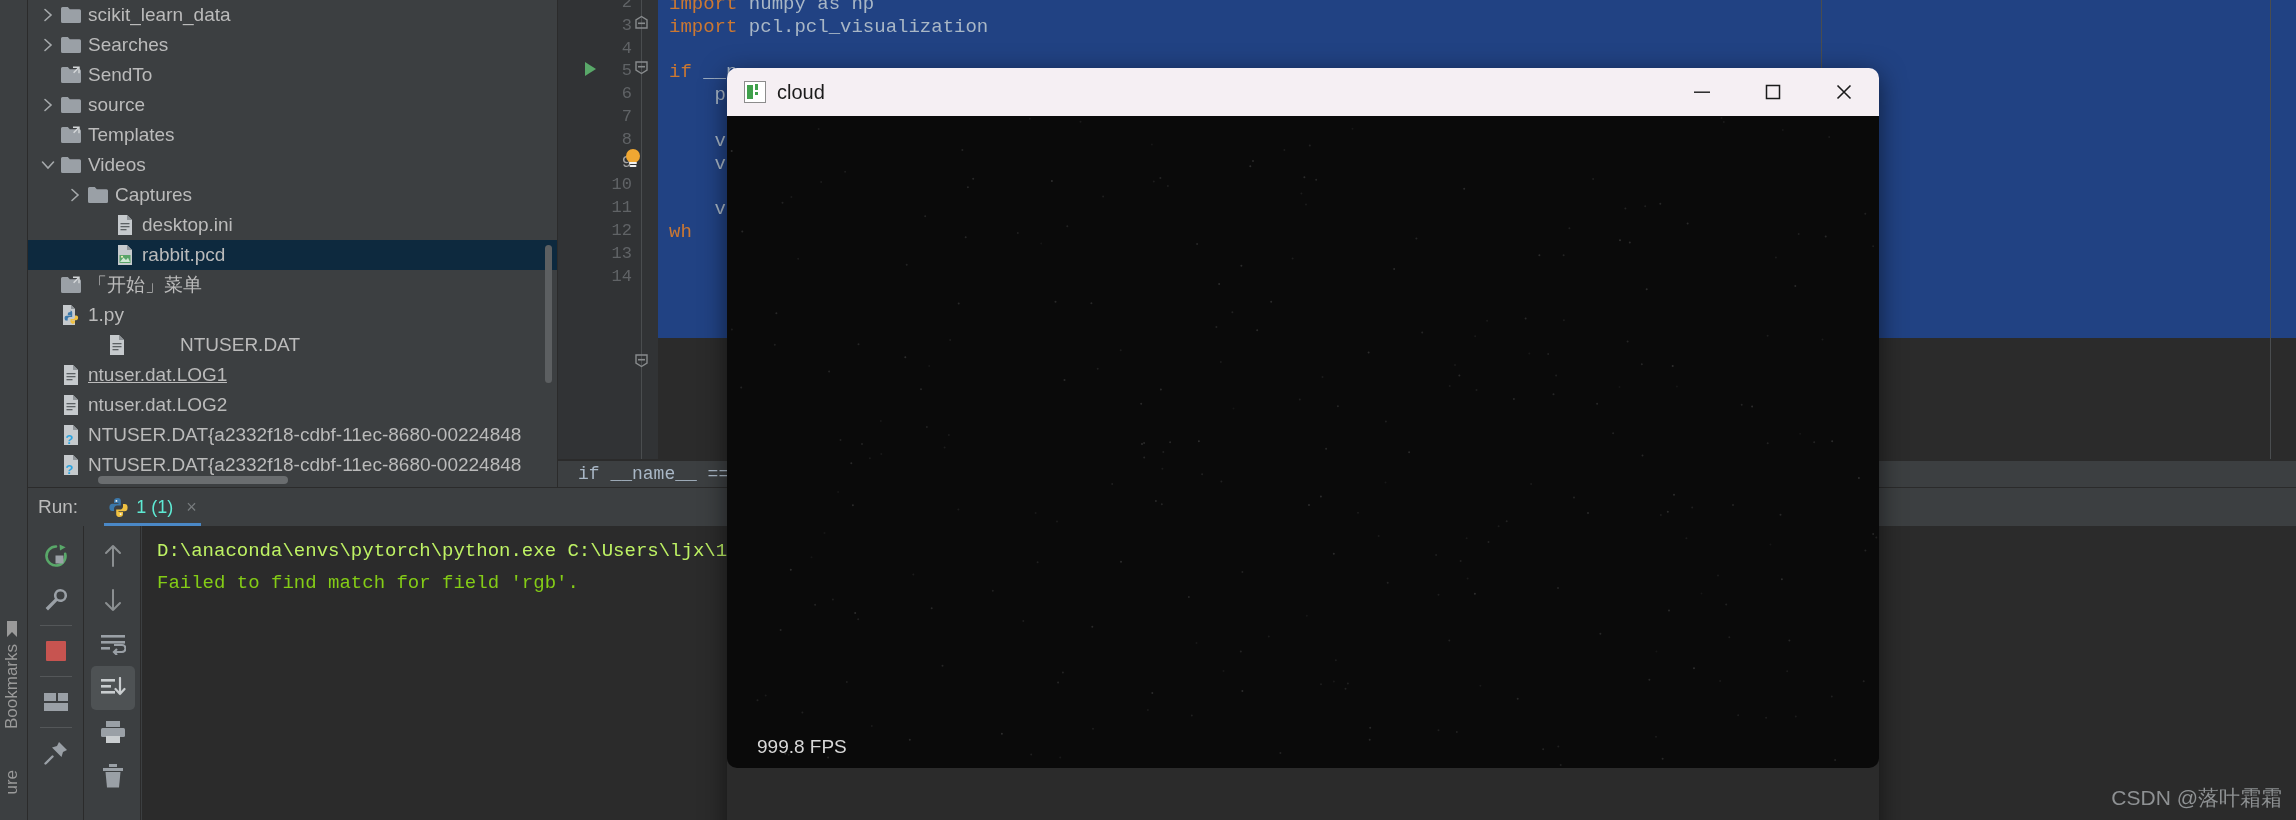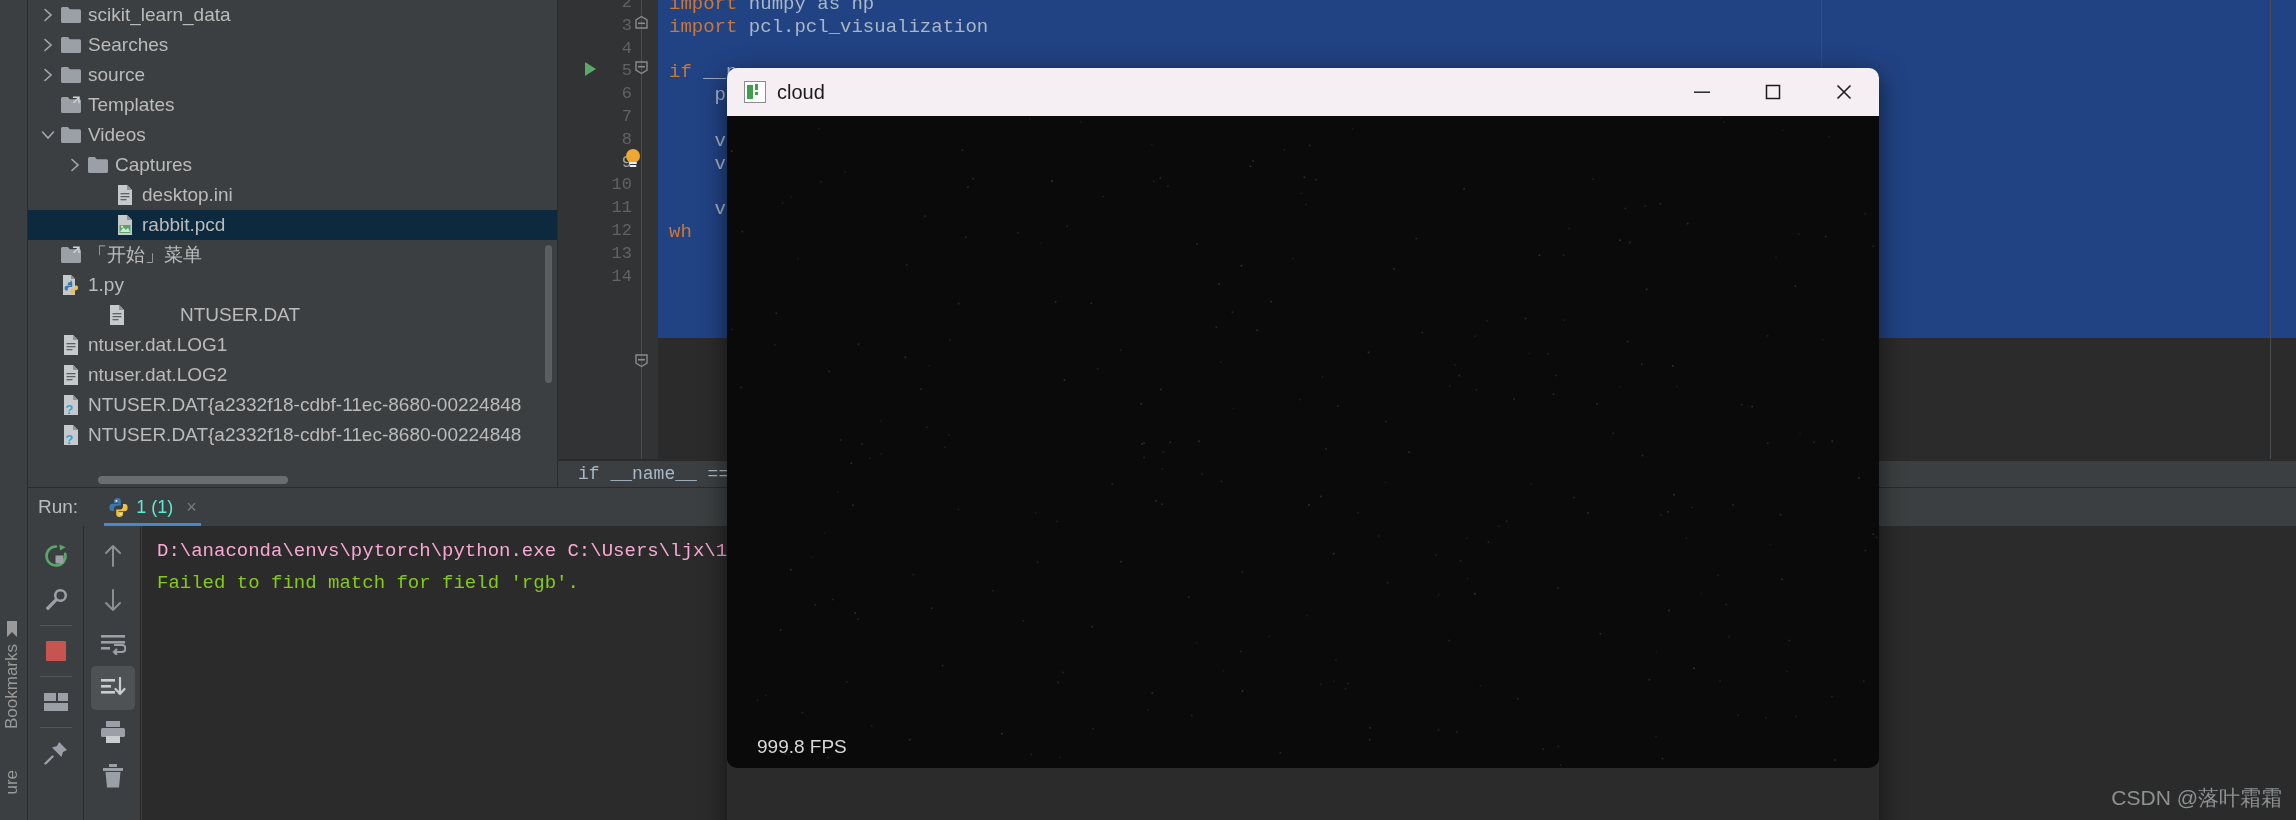--- a/index.html
+++ b/index.html
@@ -169,21 +169,21 @@
   .tb-btn.active { background: #4e5254; border-radius: 5px; }
   .tb-sep { width: 32px; height: 1px; background: #545759; margin: 3px 0; }
 
   .console {
     position: absolute; left: 114px; top: 38px; right: 0; bottom: 0;
     background: #2b2b2b; overflow: hidden;
   }
   .console-line {
     position: absolute; left: 15px; white-space: pre;
     font-family: "Liberation Mono", monospace; font-size: 19px;
-    color: #f9a8d4;
+    color: #bef264;
   }
   .console-line.err { color: #84cc16; }
 
   
   .vlabel {
     position: absolute; left: 2px;
     writing-mode: vertical-rl; transform: rotate(180deg);
     color: #9a9a9a; font-size: 17px; white-space: nowrap;
     display: flex; align-items: center; gap: 6px;
   }
@@ -273,20 +273,31 @@
             </svg>
           </span>
           <span class="icon">
             <svg class="ic" width="22" height="18" viewBox="0 0 22 18">
               <path d="M1 2.5A1.5 1.5 0 0 1 2.5 1h5.3l2 2.2h9.7A1.5 1.5 0 0 1 21 4.7V15.5A1.5 1.5 0 0 1 19.5 17h-17A1.5 1.5 0 0 1 1 15.5Z" fill="#9aa0a6"></path>
             </svg>
           </span>
           <span class="label">Searches</span>
         </div>
         <div class="tree-row" style="padding-left: 10px;">
+          <span class="arrow"></span>
+          <span class="icon">
+            <svg class="ic" width="22" height="18" viewBox="0 0 22 18">
+              <path d="M1 2.5A1.5 1.5 0 0 1 2.5 1h5.3l2 2.2h9.7A1.5 1.5 0 0 1 21 4.7V15.5A1.5 1.5 0 0 1 19.5 17h-17A1.5 1.5 0 0 1 1 15.5Z" fill="#9aa0a6"></path>
+              <path d="M13 1.3h6v6" fill="none" stroke="#d4d7d9" stroke-width="1.4"></path>
+              <path d="M13.6 6.8 L18.6 1.8" stroke="#d4d7d9" stroke-width="1.4"></path>
+            </svg>
+          </span>
+          <span class="label">SendTo</span>
+        </div>
+        <div class="tree-row" style="padding-left: 10px;">
           <span class="arrow">
             <svg class="ic" width="10" height="14" viewBox="0 0 10 14">
               <path d="M2 1.5 L8 7 L2 12.5" fill="none" stroke="#a5a9ab" stroke-width="1.6" stroke-linecap="round"></path>
             </svg>
           </span>
           <span class="icon">
             <svg class="ic" width="22" height="18" viewBox="0 0 22 18">
               <path d="M1 2.5A1.5 1.5 0 0 1 2.5 1h5.3l2 2.2h9.7A1.5 1.5 0 0 1 21 4.7V15.5A1.5 1.5 0 0 1 19.5 17h-17A1.5 1.5 0 0 1 1 15.5Z" fill="#9aa0a6"></path>
             </svg>
           </span>
@@ -384,21 +395,21 @@
             <svg class="ic" width="18" height="22" viewBox="0 0 18 22">
               <path d="M2 1h9l5 5v15H2Z" fill="#c6cacd"></path>
               <path d="M11 1 L11 6 L16 6 Z" fill="#8e9397"></path>
               <rect x="4.5" y="9" width="9" height="1.3" fill="#5c6164"></rect>
               <rect x="4.5" y="12" width="9" height="1.3" fill="#5c6164"></rect>
               <rect x="4.5" y="15" width="6" height="1.3" fill="#5c6164"></rect>
             </svg>
           </span>
           <span class="label">NTUSER.DAT</span>
         </div>
-        <div class="tree-row" style="padding-left: 10px;">
+        <div class="tree-row" style="padding-left: 10px; text-decoration: underline;">
           <span class="arrow"></span>
           <span class="icon">
             <svg class="ic" width="18" height="22" viewBox="0 0 18 22">
               <path d="M2 1h9l5 5v15H2Z" fill="#c6cacd"></path>
               <path d="M11 1 L11 6 L16 6 Z" fill="#8e9397"></path>
               <rect x="4.5" y="9" width="9" height="1.3" fill="#5c6164"></rect>
               <rect x="4.5" y="12" width="9" height="1.3" fill="#5c6164"></rect>
               <rect x="4.5" y="15" width="6" height="1.3" fill="#5c6164"></rect>
             </svg>
           </span>

